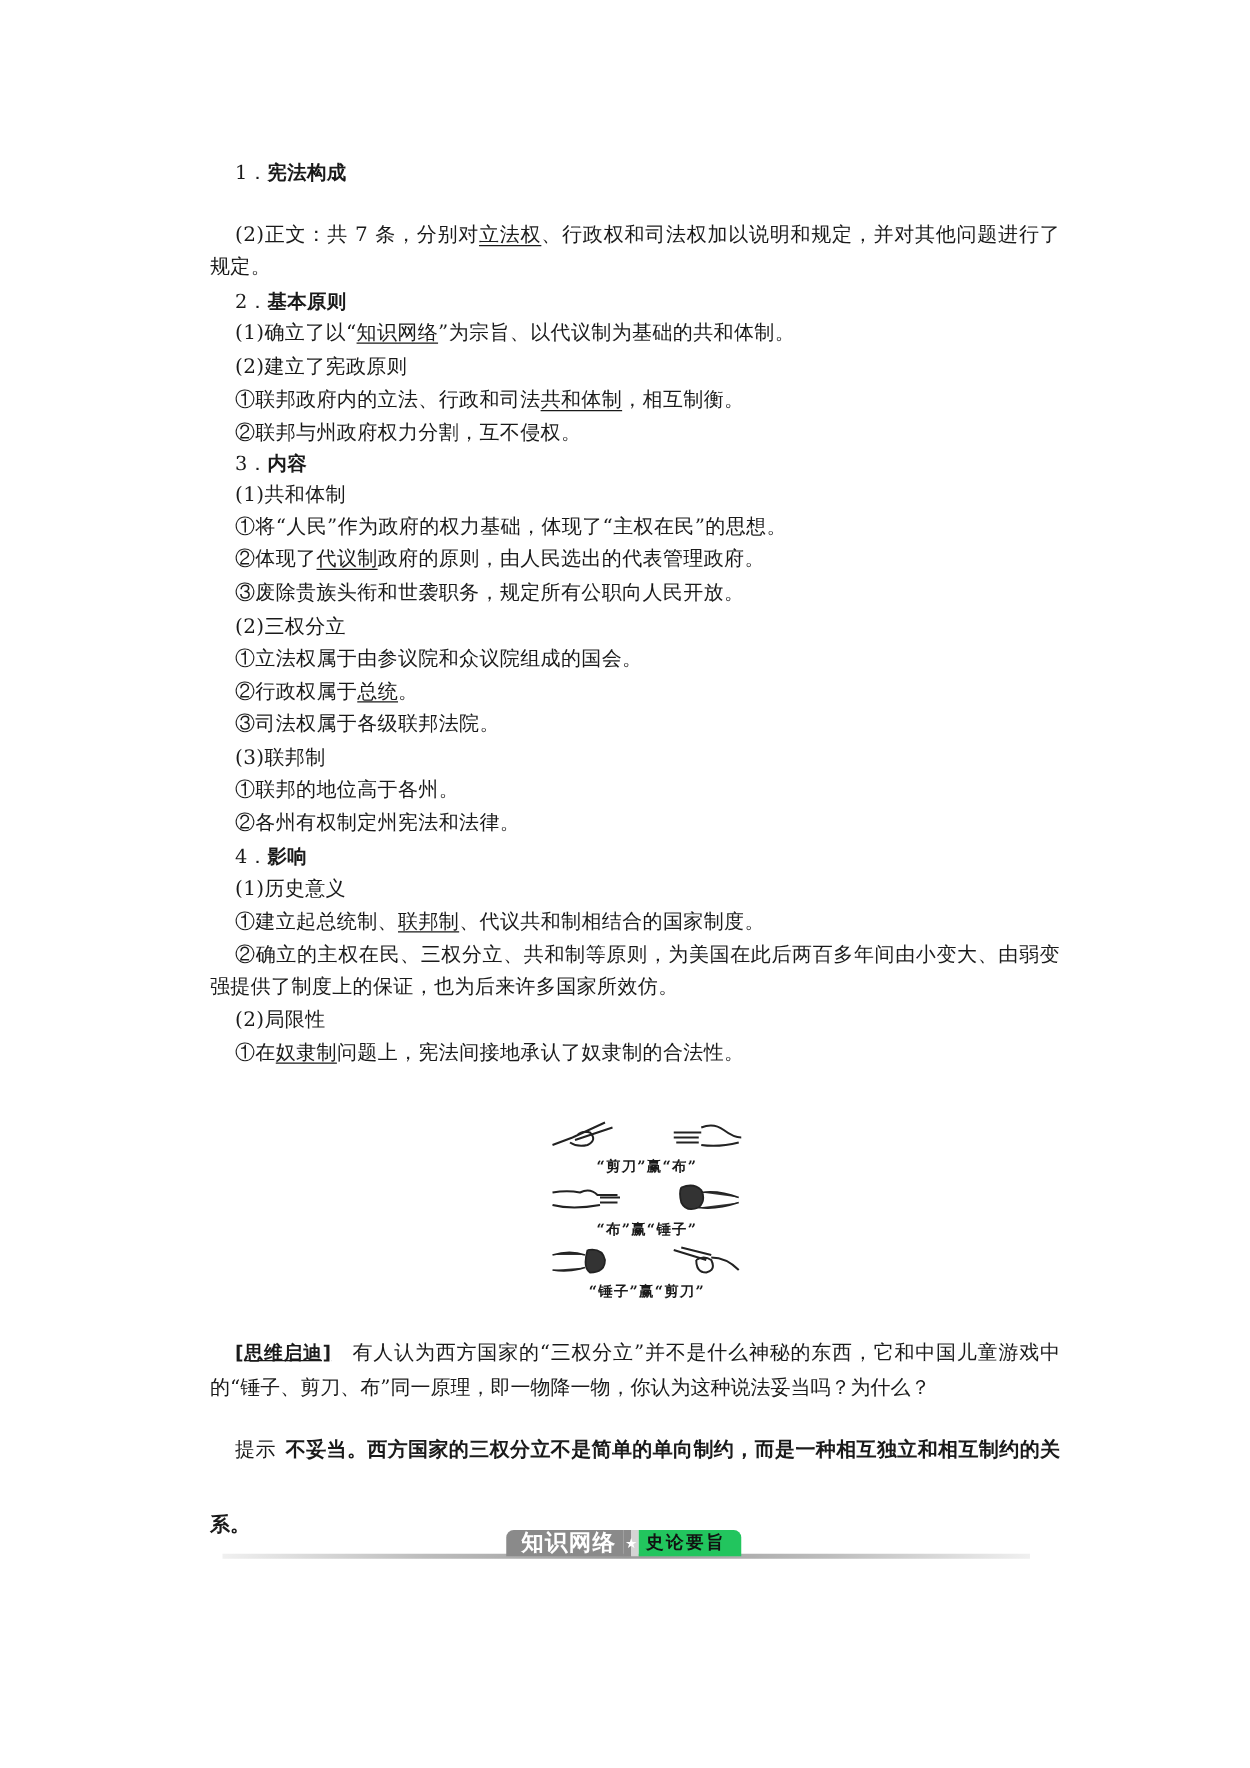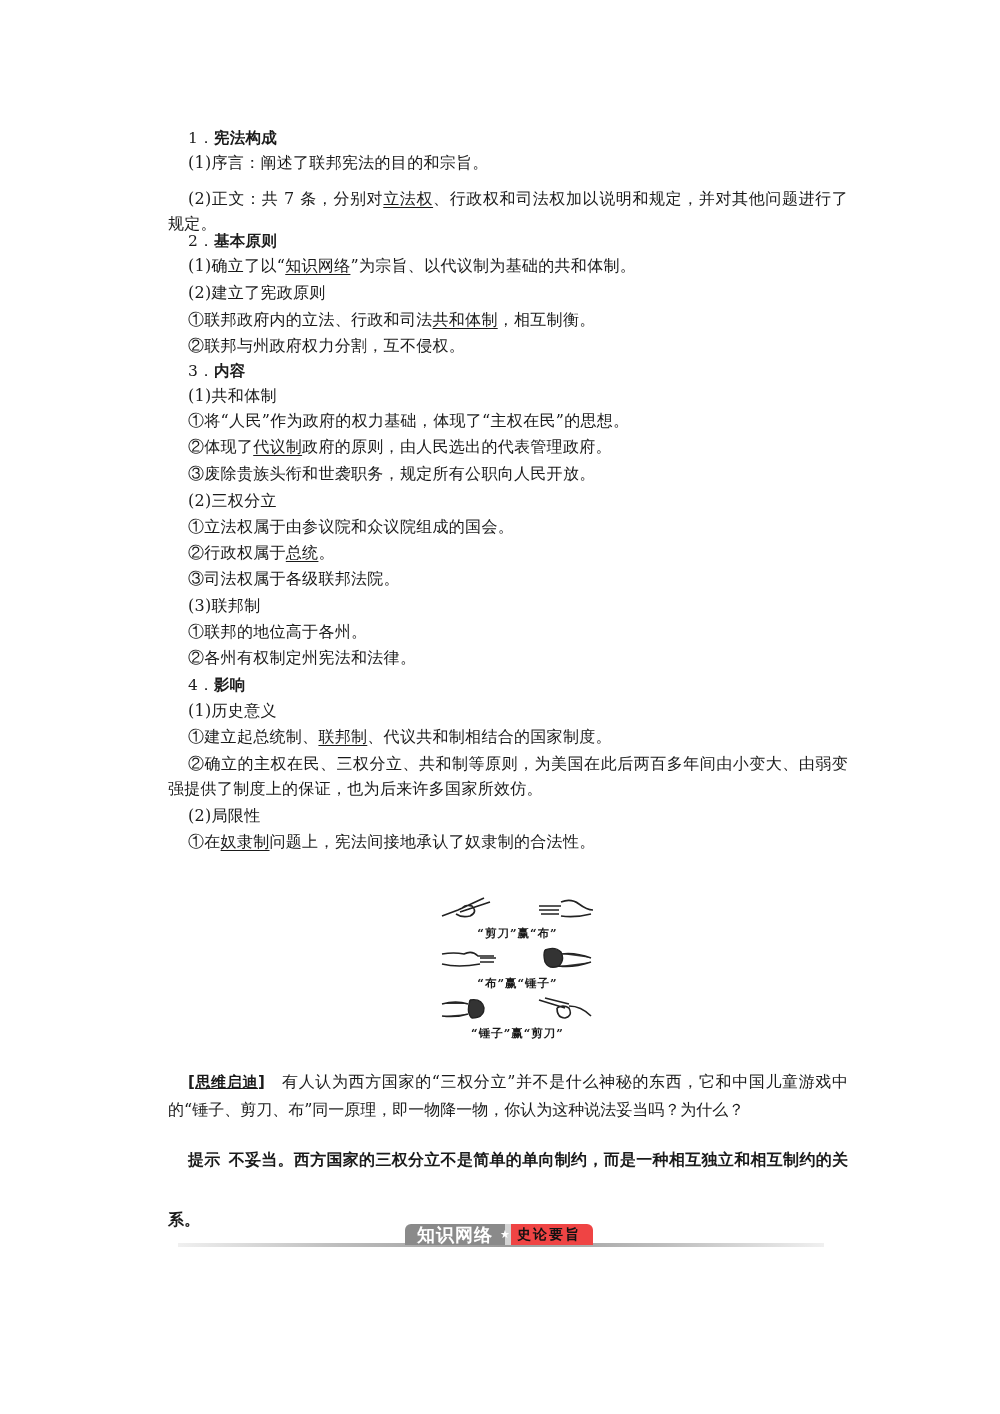--- a/index.html
+++ b/index.html
@@ -12,38 +12,37 @@
   .h .num { font-family: "DejaVu Serif", serif; font-weight: normal; }
   u { text-decoration: underline; text-underline-offset: 3px; }
   .figure { position: absolute; left: 440px; top: 893px; width: 155px; height: 162px; }
   .hands-row { display: flex; justify-content: space-between; height: 30px; align-items: center; }
   .hand { width: 60px; height: 24px; position: relative; }
   .caption { text-align: center; font-size: 11.5px; font-weight: bold; height: 20px; line-height: 20px; letter-spacing: 1px; }
   .think { position: absolute; left: 168px; top: 1068px; width: 680px; font-size: 16px; line-height: 27px; text-indent: 20px; text-align: justify; }
   .think .tag { font-family: "DejaVu Sans", sans-serif; font-weight: bold; font-size: 15px; text-decoration: underline; }
   .hint { position: absolute; left: 168px; top: 1130px; width: 680px; font-family: "DejaVu Sans", "Liberation Sans", sans-serif;
           font-weight: bold; font-size: 16px; line-height: 60px; text-indent: 20px; text-align: justify; }
-  .hint .label { font-weight: bold; margin-right: 8px; }
+  .hint .label { font-weight: normal; margin-right: 8px; }
   .banner-bar { position: absolute; left: 178px; top: 1243px; width: 646px; height: 4px;
                 background: linear-gradient(90deg, #f0f0f0 0%, #bdbdbd 25%, #9a9a9a 50%, #bdbdbd 75%, #f0f0f0 100%); }
   .banner { position: absolute; left: 405px; top: 1224px; height: 21px; display: flex; }
   .banner .left { background: #8a8a8a; color: #fff; font-family: "DejaVu Sans", sans-serif; font-weight: bold; font-size: 18px;
                   padding: 0 6px 0 12px; line-height: 21px; border-radius: 6px 0 0 0; letter-spacing: 1px; }
   .banner .star { background: linear-gradient(90deg, #8a8a8a 50%, #d4d4d4 50%); color: #fff; font-size: 11px; line-height: 21px; padding: 0 1px; }
-  .banner .right { background: #ef4444; color: #111; font-family: "DejaVu Sans", sans-serif; font-weight: bold; font-size: 14px;
+  .banner .right { background: #22c55e; color: #111; font-family: "DejaVu Sans", sans-serif; font-weight: bold; font-size: 14px;
                    padding: 0 12px 0 6px; line-height: 21px; border-radius: 0 6px 0 0; letter-spacing: 2px; }
 </style>
 </head>
 <body>
 
 <div class="page">
 
   <div class="line h" style="top:127px"><span class="num">1．</span><span>宪法构成</span></div>
-  <div class="line" style="top:152px">(1)序言：阐述了联邦宪法的目的和宗旨。</div>
-  <div class="line wrap" style="top:186px"><span>(2)正文：共 7 条，分别对</span><u>立法权</u><span>、行政权和司法权加以说明和规定，并对其他问题进行了规定。</span></div>
+  <div class="line wrap" style="top:175px"><span>(2)正文：共 7 条，分别对</span><u>立法权</u><span>、行政权和司法权加以说明和规定，并对其他问题进行了规定。</span></div>
 
   <div class="line h" style="top:230px"><span class="num">2．</span><span>基本原则</span></div>
   <div class="line" style="top:255px"><span>(1)确立了以“</span><u>知识网络</u><span>”为宗旨、以代议制为基础的共和体制。</span></div>
   <div class="line" style="top:282px">(2)建立了宪政原则</div>
   <div class="line" style="top:309px"><span>①联邦政府内的立法、行政和司法</span><u>共和体制</u><span>，相互制衡。</span></div>
   <div class="line" style="top:335px">②联邦与州政府权力分割，互不侵权。</div>
 
   <div class="line h" style="top:360px"><span class="num">3．</span><span>内容</span></div>
   <div class="line" style="top:385px">(1)共和体制</div>
   <div class="line" style="top:410px">①将“人民”作为政府的权力基础，体现了“主权在民”的思想。</div>

